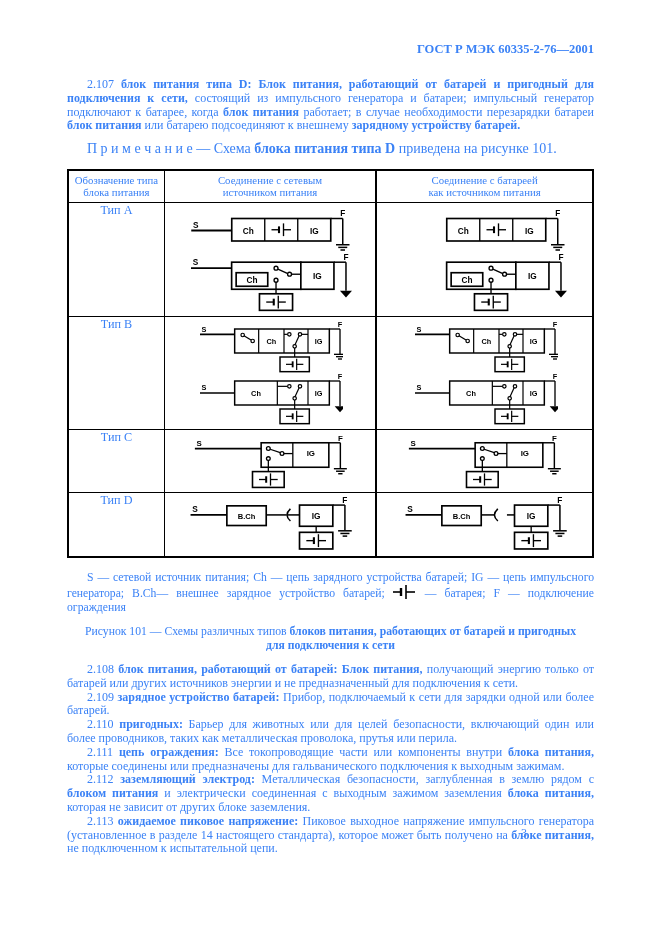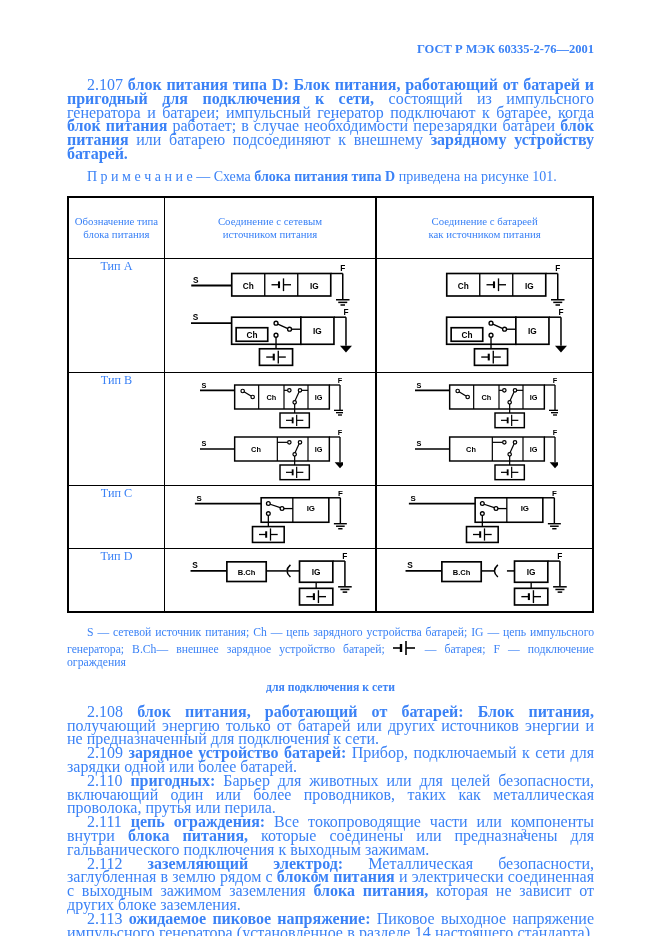--- a/index.html
+++ b/index.html
@@ -3,31 +3,31 @@
 <meta charset="utf-8">
 <style>
   html,body{margin:0;padding:0;background:#888;}
   .page{
     width:661px;height:936px;background:#ffffff;position:relative;
     font-family:"Liberation Serif",serif;color:#3b82f6;overflow:hidden;
     margin:0 auto;box-sizing:border-box;
   }
   .content{position:absolute;left:67px;width:527px;top:0;}
   .doc-header{margin-top:42px;text-align:right;font-weight:bold;font-size:12.5px;}
-  p.body-par{font-size:16px;line-height:13.8px;text-align:justify;text-indent:20px;margin:0;}
+  p.body-par{font-size:12px;line-height:13.8px;text-align:justify;text-indent:20px;margin:0;}
   p.first{margin-top:21px;}
   p.note{font-size:14px;line-height:13.5px;text-indent:20px;margin:9px 0 0 0;text-align:justify;}
   table.fig-table{
     margin-top:13px;border-collapse:collapse;table-layout:fixed;width:527px;
     border:2px solid #000;
   }
   .fig-table th,.fig-table td{border:1px solid #000;padding:0;}
   .fig-table th:nth-child(2),.fig-table td:nth-child(2){border-right:2.5px solid #000;}
   .fig-table th{
-    font-weight:normal;font-size:10.8px;line-height:1.18;padding:17px 2px;
+    font-weight:normal;font-size:10.8px;line-height:1.18;padding:3px 2px;
     white-space:pre-line;text-align:center;vertical-align:middle;height:24px;
   }
   .label-cell{text-align:center;vertical-align:top;padding-top:9px;font-size:12.2px;}
   .diagram-cell{vertical-align:middle;text-align:center;}
   .diagram-cell .dstack{display:flex;flex-direction:column;align-items:center;justify-content:space-evenly;height:100%;}
   .legend{margin-top:13px;font-size:11.7px;line-height:13.6px;}
   .legend .legend-title{text-indent:20px;margin:0;}
   .legend p.legend-line{margin:0;text-indent:20px;text-align:justify;}
   .legend svg{vertical-align:-3px;}
   .caption{margin-top:11px;font-size:11.7px;line-height:13.8px;text-align:center;}
@@ -401,20 +401,21 @@
     <div class="legend">
       <p class="legend-line"><span>S — сетевой источник питания; Ch — цепь зарядного устройства батарей; IG — цепь импульсного генератора; B.Ch— внешнее зарядное устройство батарей; </span><svg width="24" height="16" viewBox="0 0 24 16">
             <line x1="0" y1="8" x2="8" y2="8" stroke="#000" stroke-width="1.6"></line>
             <line x1="8" y1="4" x2="8" y2="12" stroke="#000" stroke-width="2.4"></line>
             <line x1="13" y1="1" x2="13" y2="15" stroke="#000" stroke-width="1.6"></line>
             <line x1="13" y1="8" x2="22" y2="8" stroke="#000" stroke-width="1.6"></line>
           </svg><span> — батарея; F — подключение ограждения</span></p>
     </div>
 
     <div class="caption">
+      <div><span>Рисунок 101 — Схемы различных типов </span><b>блоков питания, работающих от батарей и пригодных</b></div>
       <div><b>для подключения к сети</b></div>
     </div>
 
     <div class="bottom-block">
       <p class="body-par"><span>2.108 </span><b>блок питания, работающий от батарей: Блок питания,</b><span> получающий энергию только от батарей или других источников энергии и не предназначенный для подключения к сети.</span></p>
       <p class="body-par"><span>2.109 </span><b>зарядное устройство батарей:</b><span> Прибор, подключаемый к сети для зарядки одной или более батарей.</span></p>
       <p class="body-par"><span>2.110 </span><b>пригодных:</b><span> Барьер для животных или для целей безопасности, включающий один или более проводников, таких как металлическая проволока, прутья или перила.</span></p>
       <p class="body-par"><span>2.111 </span><b>цепь ограждения:</b><span> Все токопроводящие части или компоненты внутри </span><b>блока питания,</b><span> которые соединены или предназначены для гальванического подключения к выходным зажимам.</span></p>
       <p class="body-par"><span>2.112 </span><b>заземляющий электрод:</b><span> Металлическая безопасности, заглубленная в землю рядом с </span><b>блоком питания</b><span> и электрически соединенная с выходным зажимом заземления </span><b>блока питания,</b><span> которая не зависит от других блоке заземления.</span></p>
       <p class="body-par"><span>2.113 </span><b>ожидаемое пиковое напряжение:</b><span> Пиковое выходное напряжение импульсного генератора (установленное в разделе 14 настоящего стандарта), которое может быть получено на </span><b>блоке питания,</b><span> не подключенном к испытательной цепи.</span></p>

